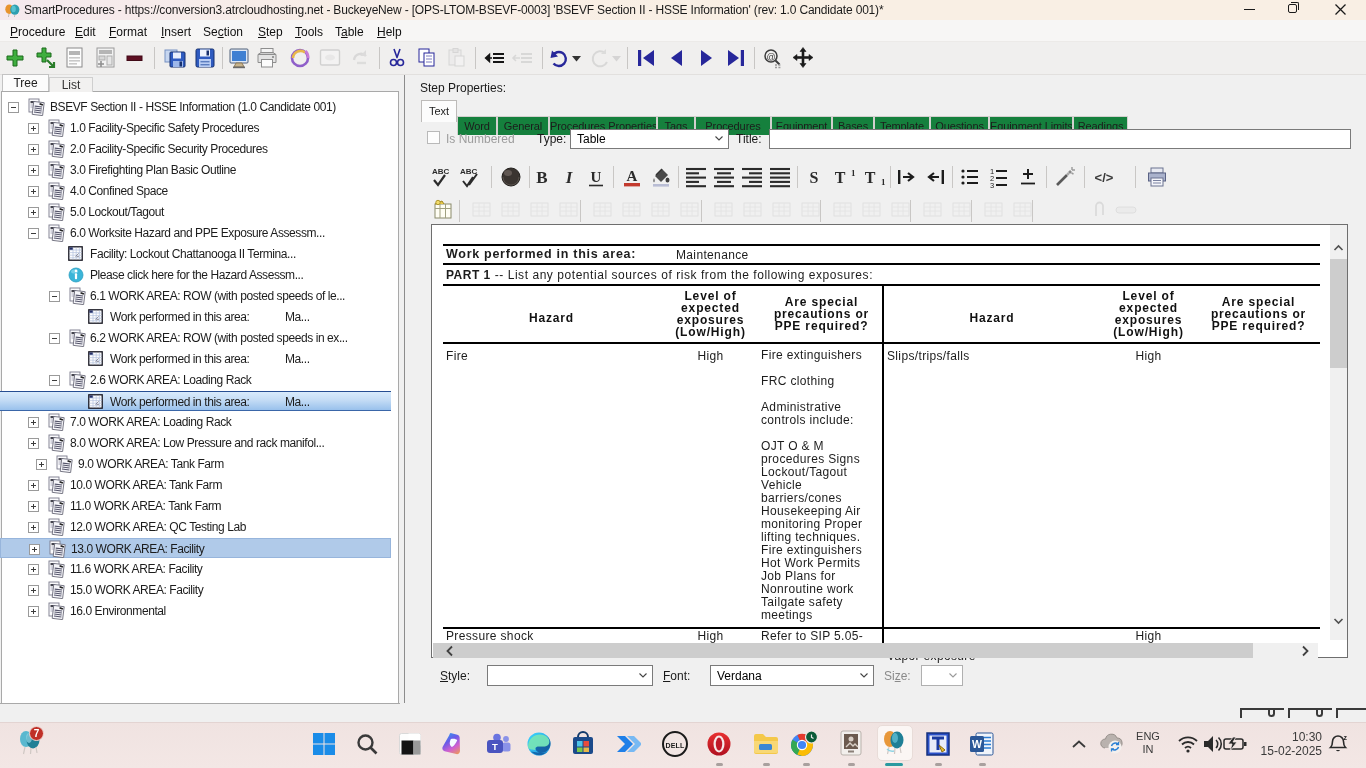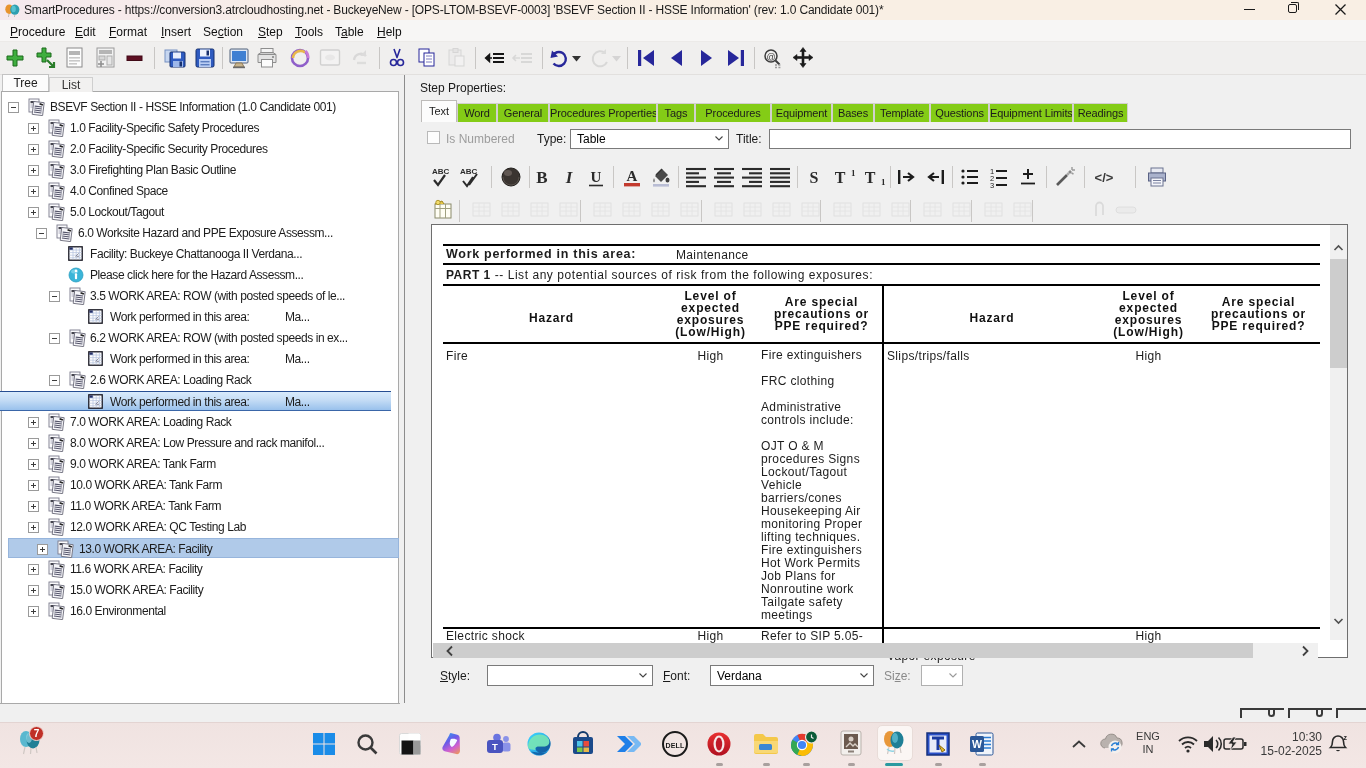--- a/index.html
+++ b/index.html
@@ -20,21 +20,21 @@
 .trow { position:absolute; left:0; width:391px; height:20px; }
 .trow .lbl { position:absolute; top:3px; font-size:12px; color:#1c1c1c; white-space:nowrap; letter-spacing:-0.42px;}
 .sel1 { background:linear-gradient(180deg,#d9ebfc 0%,#c4dcf5 45%,#99c1ec 100%); border-top:1.5px solid #274e92; border-bottom:1px solid #3a66a8;}
 .sel2 { background:#b0cae9; border:1px solid #97b5dc; }
 .expbox { position:absolute; width:11px; height:11px; background:#fff; border:1px solid #9a9a9a; }
 .expbox:before, .expbox.plus:after { content:""; position:absolute; background:#3c3c3c; }
 .expbox:before { left:2px; top:4px; width:5px; height:1px; }
 .expbox.plus:after { left:4px; top:2px; width:1px; height:5px; }
 .vline { background:#8c8c8c; width:1px; }
 .rp { background:#f0f0f0; }
-.rtab { position:absolute; top:3px; height:19px; background:#84cc16; border:1px solid #d2d0ce; border-bottom:none; font-size:11px; color:#1c1c1c; text-align:center; padding:3px 0 0 0; white-space:nowrap; overflow:hidden; letter-spacing:-0.1px;}
+.rtab { position:absolute; top:16px; height:19px; background:#15803d; border:1px solid #d2d0ce; border-bottom:none; font-size:11px; color:#1c1c1c; text-align:center; padding:3px 0 0 0; white-space:nowrap; overflow:hidden; letter-spacing:-0.1px;}
 .rtab.active { top:0px; height:22px; background:#fcfcfc; border:1px solid #bdbbb9; border-bottom:none; padding-top:4px; z-index:2;}
 .ctl-lbl { position:absolute; font-size:12px; color:#1a1a1a; }
 .select { position:absolute; background:#fff; border:1px solid #7a7a7a; }
 .select .sarrow { position:absolute; right:5px; top:6px; width:8px; height:5px; }
 .sarrow svg{position:absolute;left:0;top:0;}
 .input { position:absolute; background:#fff; border:1px solid #7a7a7a; }
 .fico { position:absolute; width:26px; height:26px; }
 .fico svg{ position:absolute; left:1px; top:1px;}
 .fsep { position:absolute; width:1px; height:22px; background:#c9c7c5; }
 .gico { position:absolute; width:22px; height:20px; opacity:0.38; }
@@ -342,42 +342,42 @@
         <rect x="3.5" y="3" width="4" height="2.2" fill="#44444e"></rect>
         <path d="M3.5 7 h7 M3.5 9 h7" stroke="#9a9aae" stroke-width="0.8"></path>
         <g transform="rotate(7 11 10)">
           <rect x="6" y="4" width="10.5" height="13" fill="#f6f6fa" stroke="#70707e" stroke-width="0.9"></rect>
           <path d="M12 5.5 l3.5 1" stroke="#222" stroke-width="1.6"></path>
           <path d="M7.5 8.5 h7.5 M7.5 10.5 h7.5 M7.5 12.5 h7.5 M7.5 14.5 h7.5" stroke="#54546a" stroke-width="1.1"></path>
         </g>
       </svg></div>
 <div class="lbl" style="left:70px">5.0 Lockout/Tagout</div>
 </div>
-<div class="trow" style="left:8px;top:223px;">
+<div class="trow" style="left:0px;top:223px;">
 <div class="expbox" style="left:28px;top:5px;"></div>
 <div style="position:absolute;left:47px;top:1px;width:18px;height:18px;"><svg width="18" height="18" viewBox="0 0 18 18">
         <rect x="2" y="1" width="10" height="13" fill="#fbfbfd" stroke="#7a7a8c" stroke-width="0.9"></rect>
         <rect x="3.5" y="3" width="4" height="2.2" fill="#44444e"></rect>
         <path d="M3.5 7 h7 M3.5 9 h7" stroke="#9a9aae" stroke-width="0.8"></path>
         <g transform="rotate(7 11 10)">
           <rect x="6" y="4" width="10.5" height="13" fill="#f6f6fa" stroke="#70707e" stroke-width="0.9"></rect>
           <path d="M12 5.5 l3.5 1" stroke="#222" stroke-width="1.6"></path>
           <path d="M7.5 8.5 h7.5 M7.5 10.5 h7.5 M7.5 12.5 h7.5 M7.5 14.5 h7.5" stroke="#54546a" stroke-width="1.1"></path>
         </g>
       </svg></div>
 <div class="lbl" style="left:70px">6.0 Worksite Hazard and PPE Exposure Assessm...</div>
 </div>
 <div class="trow" style="left:0px;top:244px;">
 <div style="position:absolute;left:68px;top:2px;width:16px;height:16px;"><svg width="16" height="16" viewBox="0 0 16 16">
         <rect x="0.8" y="0.8" width="13.4" height="13.4" fill="#fdfdfe" stroke="#15151f" stroke-width="1.3"></rect>
         <rect x="1.4" y="1.4" width="3.6" height="2.6" fill="#232e66"></rect>
         <path d="M1.5 4 h12.4 M1.5 6.6 h12.4 M1.5 9.2 h12.4 M1.5 11.8 h12.4 M5 1.5 v12 M8.2 1.5 v12 M11.4 1.5 v12" stroke="#aebedc" stroke-width="0.65"></path>
         <path d="M7.5 10.5 l3.2 -3.2 m-2.2 3.4 l2.4 -0.3" stroke="#7a7a8c" stroke-width="0.8"></path>
       </svg></div>
-<div class="lbl" style="left:90px">Facility: Buckeye Chattanooga II Verdana...</div>
+<div class="lbl" style="left:90px">Facility: Lockout Chattanooga II Termina...</div>
 </div>
 <div class="trow" style="left:0px;top:265px;">
 <div style="position:absolute;left:68px;top:2px;width:16px;height:16px;"><svg width="16" height="16" viewBox="0 0 16 16">
         <circle cx="8" cy="8" r="7" fill="#3bb5d8"></circle>
         <circle cx="8" cy="8" r="7" fill="none" stroke="#2a9ec2" stroke-width="0.8"></circle>
         <ellipse cx="6.5" cy="4.5" rx="3.4" ry="2.1" fill="#7fd4ea" opacity="0.85"></ellipse>
         <rect x="6.9" y="6.2" width="2.2" height="6" rx="1" fill="#fff"></rect>
         <circle cx="8" cy="3.9" r="1.3" fill="#fff"></circle>
       </svg></div>
 <div class="lbl" style="left:90px">Please click here for the Hazard Assessm...</div>
@@ -387,21 +387,21 @@
 <div style="position:absolute;left:68px;top:1px;width:18px;height:18px;"><svg width="18" height="18" viewBox="0 0 18 18">
         <rect x="2" y="1" width="10" height="13" fill="#fbfbfd" stroke="#7a7a8c" stroke-width="0.9"></rect>
         <rect x="3.5" y="3" width="4" height="2.2" fill="#44444e"></rect>
         <path d="M3.5 7 h7 M3.5 9 h7" stroke="#9a9aae" stroke-width="0.8"></path>
         <g transform="rotate(7 11 10)">
           <rect x="6" y="4" width="10.5" height="13" fill="#f6f6fa" stroke="#70707e" stroke-width="0.9"></rect>
           <path d="M12 5.5 l3.5 1" stroke="#222" stroke-width="1.6"></path>
           <path d="M7.5 8.5 h7.5 M7.5 10.5 h7.5 M7.5 12.5 h7.5 M7.5 14.5 h7.5" stroke="#54546a" stroke-width="1.1"></path>
         </g>
       </svg></div>
-<div class="lbl" style="left:90px">3.5 WORK AREA: ROW (with posted speeds of le...</div>
+<div class="lbl" style="left:90px">6.1 WORK AREA: ROW (with posted speeds of le...</div>
 </div>
 <div class="trow" style="left:0px;top:307px;">
 <div style="position:absolute;left:88px;top:2px;width:16px;height:16px;"><svg width="16" height="16" viewBox="0 0 16 16">
         <rect x="0.8" y="0.8" width="13.4" height="13.4" fill="#fdfdfe" stroke="#15151f" stroke-width="1.3"></rect>
         <rect x="1.4" y="1.4" width="3.6" height="2.6" fill="#232e66"></rect>
         <path d="M1.5 4 h12.4 M1.5 6.6 h12.4 M1.5 9.2 h12.4 M1.5 11.8 h12.4 M5 1.5 v12 M8.2 1.5 v12 M11.4 1.5 v12" stroke="#aebedc" stroke-width="0.65"></path>
         <path d="M7.5 10.5 l3.2 -3.2 m-2.2 3.4 l2.4 -0.3" stroke="#7a7a8c" stroke-width="0.8"></path>
       </svg></div>
 <div class="lbl" style="left:110px">Work performed in this area:</div>
 <div class="lbl" style="left:285px">Ma...</div>
@@ -475,21 +475,21 @@
         <rect x="3.5" y="3" width="4" height="2.2" fill="#44444e"></rect>
         <path d="M3.5 7 h7 M3.5 9 h7" stroke="#9a9aae" stroke-width="0.8"></path>
         <g transform="rotate(7 11 10)">
           <rect x="6" y="4" width="10.5" height="13" fill="#f6f6fa" stroke="#70707e" stroke-width="0.9"></rect>
           <path d="M12 5.5 l3.5 1" stroke="#222" stroke-width="1.6"></path>
           <path d="M7.5 8.5 h7.5 M7.5 10.5 h7.5 M7.5 12.5 h7.5 M7.5 14.5 h7.5" stroke="#54546a" stroke-width="1.1"></path>
         </g>
       </svg></div>
 <div class="lbl" style="left:70px">8.0 WORK AREA: Low Pressure and rack manifol...</div>
 </div>
-<div class="trow" style="left:0px;top:454px;text-align:center;">
+<div class="trow" style="left:8px;top:454px;text-align:center;">
 <div class="expbox plus" style="left:28px;top:5px;"></div>
 <div style="position:absolute;left:47px;top:1px;width:18px;height:18px;"><svg width="18" height="18" viewBox="0 0 18 18">
         <rect x="2" y="1" width="10" height="13" fill="#fbfbfd" stroke="#7a7a8c" stroke-width="0.9"></rect>
         <rect x="3.5" y="3" width="4" height="2.2" fill="#44444e"></rect>
         <path d="M3.5 7 h7 M3.5 9 h7" stroke="#9a9aae" stroke-width="0.8"></path>
         <g transform="rotate(7 11 10)">
           <rect x="6" y="4" width="10.5" height="13" fill="#f6f6fa" stroke="#70707e" stroke-width="0.9"></rect>
           <path d="M12 5.5 l3.5 1" stroke="#222" stroke-width="1.6"></path>
           <path d="M7.5 8.5 h7.5 M7.5 10.5 h7.5 M7.5 12.5 h7.5 M7.5 14.5 h7.5" stroke="#54546a" stroke-width="1.1"></path>
         </g>
@@ -531,21 +531,21 @@
         <rect x="3.5" y="3" width="4" height="2.2" fill="#44444e"></rect>
         <path d="M3.5 7 h7 M3.5 9 h7" stroke="#9a9aae" stroke-width="0.8"></path>
         <g transform="rotate(7 11 10)">
           <rect x="6" y="4" width="10.5" height="13" fill="#f6f6fa" stroke="#70707e" stroke-width="0.9"></rect>
           <path d="M12 5.5 l3.5 1" stroke="#222" stroke-width="1.6"></path>
           <path d="M7.5 8.5 h7.5 M7.5 10.5 h7.5 M7.5 12.5 h7.5 M7.5 14.5 h7.5" stroke="#54546a" stroke-width="1.1"></path>
         </g>
       </svg></div>
 <div class="lbl" style="left:70px">12.0 WORK AREA: QC Testing Lab</div>
 </div>
-<div class="trow sel2" style="left:0px;top:538px;margin-left:8px;">
+<div class="trow sel2" style="left:0px;top:538px;">
 <div class="expbox plus" style="left:28px;top:5px;"></div>
 <div style="position:absolute;left:47px;top:1px;width:18px;height:18px;"><svg width="18" height="18" viewBox="0 0 18 18">
         <rect x="2" y="1" width="10" height="13" fill="#fbfbfd" stroke="#7a7a8c" stroke-width="0.9"></rect>
         <rect x="3.5" y="3" width="4" height="2.2" fill="#44444e"></rect>
         <path d="M3.5 7 h7 M3.5 9 h7" stroke="#9a9aae" stroke-width="0.8"></path>
         <g transform="rotate(7 11 10)">
           <rect x="6" y="4" width="10.5" height="13" fill="#f6f6fa" stroke="#70707e" stroke-width="0.9"></rect>
           <path d="M12 5.5 l3.5 1" stroke="#222" stroke-width="1.6"></path>
           <path d="M7.5 8.5 h7.5 M7.5 10.5 h7.5 M7.5 12.5 h7.5 M7.5 14.5 h7.5" stroke="#54546a" stroke-width="1.1"></path>
         </g>
@@ -903,21 +903,21 @@
 <div class="hdrc" style="left:660px;top:290px;width:101px;">Level of<br>expected<br>exposures<br>(Low/High)</div>
 <div class="hdrc" style="left:761px;top:296px;width:121px;">Are special<br>precautions or<br>PPE required?</div>
 <div class="hdrc" style="left:884px;top:312px;width:216px;">Hazard</div>
 <div class="hdrc" style="left:1100px;top:290px;width:97px;">Level of<br>expected<br>exposures<br>(Low/High)</div>
 <div class="hdrc" style="left:1197px;top:296px;width:123px;">Are special<br>precautions or<br>PPE required?</div>
 <div class="abs cbody" style="left:446px;top:349px;">Fire</div>
 <div class="abs cbody" style="left:660px;top:349px;width:101px;text-align:center;">High</div>
 <div class="abs cbody" style="left:761px;top:349px;line-height:13px;">Fire extinguishers<br><br>FRC clothing<br><br>Administrative<br>controls include:<br><br>OJT O &amp; M<br>procedures Signs<br>Lockout/Tagout<br>Vehicle<br>barriers/cones<br>Housekeeping Air<br>monitoring Proper<br>lifting techniques.<br>Fire extinguishers<br>Hot Work Permits<br>Job Plans for<br>Nonroutine work<br>Tailgate safety<br>meetings</div>
 <div class="abs cbody" style="left:887px;top:349px;">Slips/trips/falls</div>
 <div class="abs cbody" style="left:1100px;top:349px;width:97px;text-align:center;">High</div>
-<div class="abs cbody" style="left:446px;top:629px;">Electric shock</div>
+<div class="abs cbody" style="left:446px;top:629px;">Pressure shock</div>
 <div class="abs cbody" style="left:660px;top:629px;width:101px;text-align:center;">High</div>
 <div class="abs cbody" style="left:761px;top:629px;">Refer to SIP 5.05-</div>
 <div class="abs cbody" style="left:887px;top:629px;margin-top:20px;">Vapor exposure</div>
 <div class="abs cbody" style="left:1100px;top:629px;width:97px;text-align:center;">High</div>
 <div class="abs" style="left:1330px;top:225px;width:17px;height:415px;background:#f0f0f0;"></div>
 <div class="abs sb-btn" style="left:1330px;top:240px;width:17px;height:17px;"><svg width="17" height="17" viewBox="0 0 17 17">
       <path d="M4.5 10 L8.5 6 L12.5 10" stroke="#505050" stroke-width="1.6" fill="none"></path>
     </svg></div>
 <div class="thumb" style="left:1330px;top:259px;width:17px;height:109px;"></div>
 <div class="abs sb-btn" style="left:1330px;top:612px;width:17px;height:17px;"><svg width="17" height="17" viewBox="0 0 17 17">

